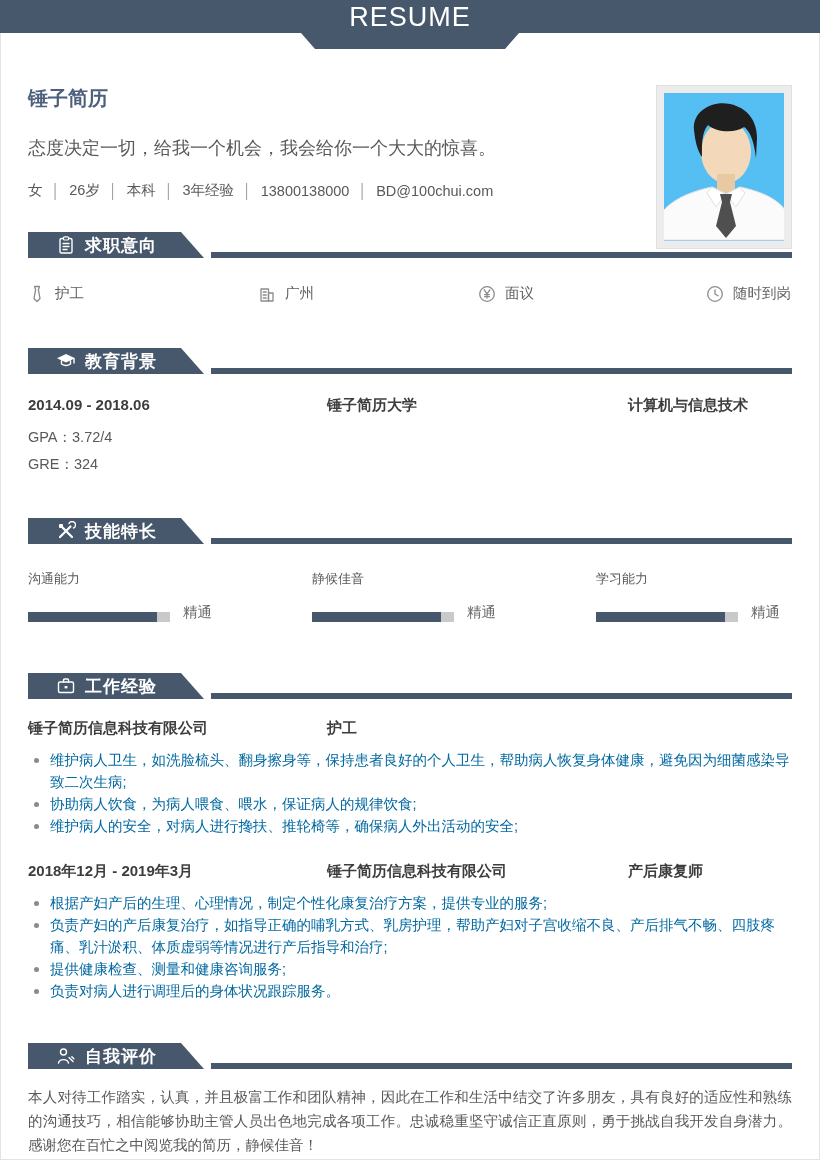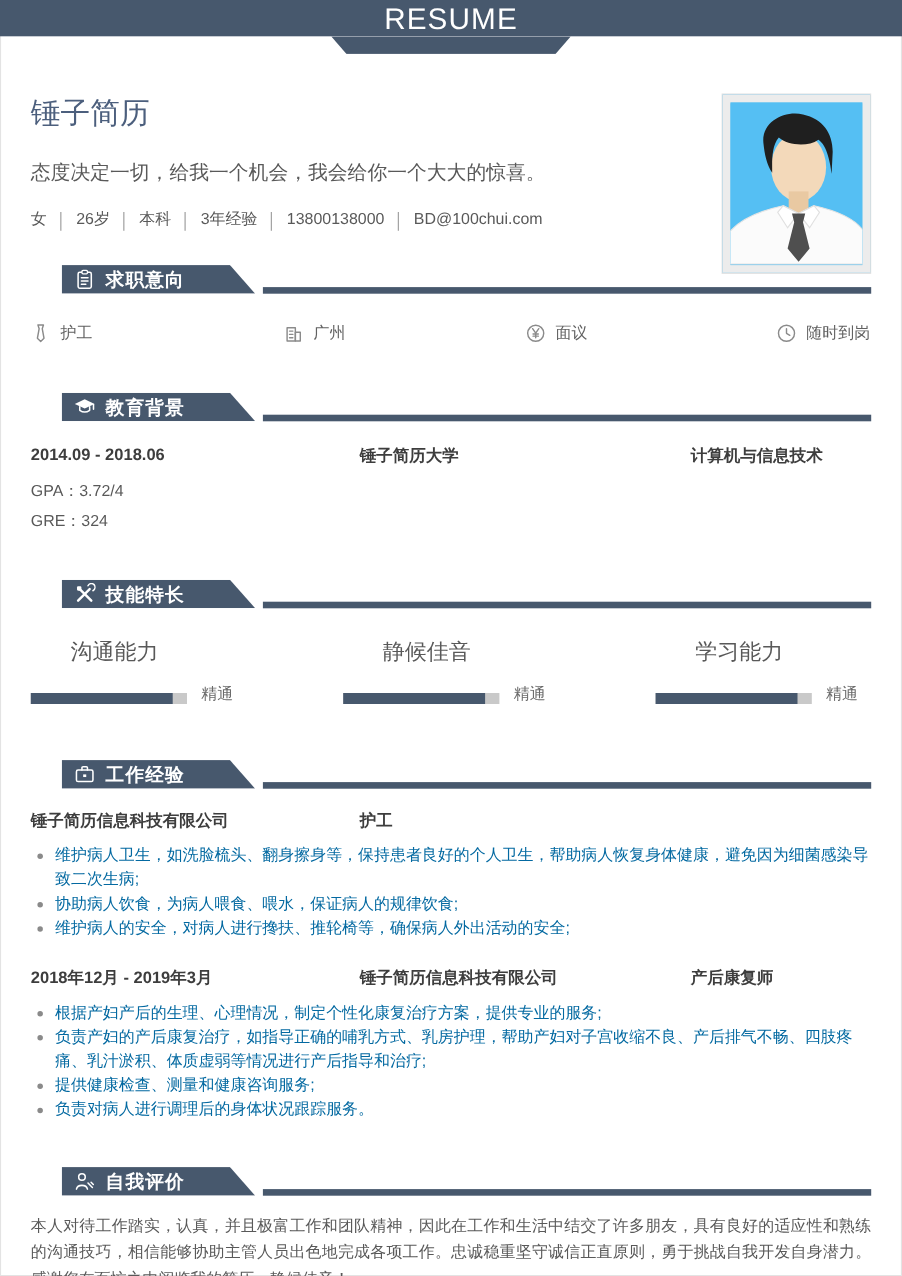--- a/index.html
+++ b/index.html
@@ -16,55 +16,54 @@
     position:absolute; left:50%; top:33px; transform:translateX(-50%);
     width:218px; height:16px; background:#47586D;
     clip-path:polygon(0 0,100% 0,calc(100% - 14px) 100%,14px 100%);
   }
   .topbar .resume-title {
     position:absolute; top:2px; left:0; right:0; text-align:center;
     color:#fff; font-size:27px; letter-spacing:1px; font-weight:300;
   }
   
   .intro { position:relative; padding:0 28px; }
-  .name { margin-top:36px; font-size:27px; font-weight:400; color:#4C5F7D; }
+  .name { margin-top:36px; font-size:20px; font-weight:700; color:#4C5F7D; }
   .tagline { margin-top:24px; font-size:18px; color:#595959; }
   .info-line { margin-top:21px; font-size:14.5px; color:#595959; display:flex; align-items:center; }
   .info-line .sep { color:#9a9a9a; margin:0 9px; font-size:14px; }
   .photo {
     position:absolute; top:1px; right:29px; width:134px; height:162px;
     border:7px solid #ececec; background:#55BFF3; box-shadow:0 0 0 1px #e0e0e0;
   }
   .photo svg { display:block; width:100%; height:100%; }
   
   .section { padding:0 28px; }
   .sec-head { display:flex; align-items:flex-end; }
   .banner {
     width:176px; height:26px; background:#47586D; color:#fff;
-    display:flex; align-items:center; padding-left:11px; flex:none;
+    display:flex; align-items:center; padding-left:28px; flex:none;
     clip-path:polygon(0 0,153px 0,176px 100%,0 100%);
-    margin-left:28px;
   }
   .banner .b-icon { width:20px; height:20px; margin-right:9px; flex:none; }
   .banner .b-icon svg { display:block; width:100%; height:100%; }
   .sec-title { font-size:17px; font-weight:bold; letter-spacing:1px; }
   .head-line { flex:1; height:6px; background:#47586D; margin-left:7px; }
   
   .intent-row { display:grid; grid-template-columns:230px 220px 228px 1fr; margin-top:26px; }
   .intent-item { display:flex; align-items:center; color:#616161; font-size:14.5px; }
   .intent-item .i-icon { width:18px; height:18px; margin-right:9px; flex:none; }
   .intent-item .i-icon svg { display:block; width:100%; height:100%; }
   
   .row3 { display:grid; grid-template-columns:254px 256px 1fr; font-size:15px; font-weight:bold; color:#3d3d3d;gap:45px; }
   .edu-row { margin-top:22px; }
   .edu-sub { margin-top:13px; font-size:14.5px; color:#595959; }
   .edu-sub + .edu-sub { margin-top:8px; }
   
   .skills-row { display:grid; grid-template-columns:284px 284px 1fr; margin-top:26px; }
-  .skill-name { font-size:20px; color:#595959;margin-left:36px; }
+  .skill-name { font-size:13px; color:#595959; }
   .skill-bar { display:flex; align-items:flex-end; margin-top:15px; }
   .track { position:relative; width:142px; height:10px; background:#C9C9C9; }
   .fill { position:absolute; left:0; top:0; height:100%; background:#47586D; }
   .level { margin-left:13px; font-size:14.5px; color:#6a6a6a; }
   
   .job-head { margin-top:20px; }
   .bullets { list-style:none; margin-top:11px; }
   .bullets li {
     position:relative; padding-left:22px; font-size:14.5px; color:#0369a1; line-height:22px;
   }

